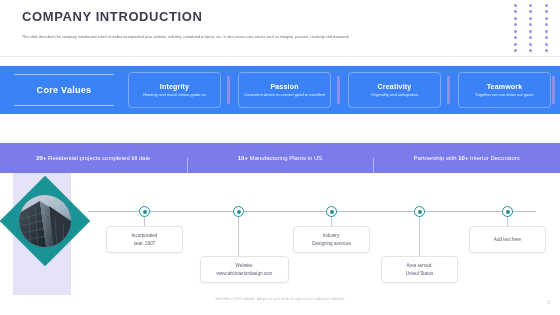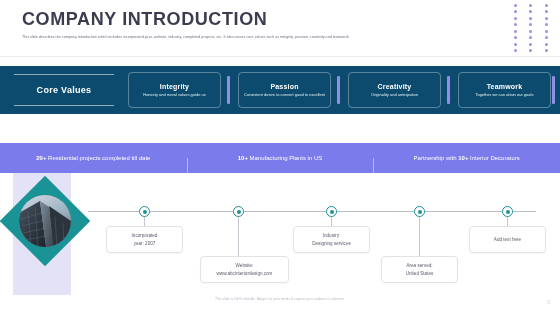--- a/index.html
+++ b/index.html
@@ -29,40 +29,40 @@
     width: 3px; height: 3px;
     background: #6f6fd8;
     border-radius: 50%;
     justify-self: center; align-self: center;
     opacity: .75;
   }
 
   
   .page-title {
     position: absolute; left: 22px; top: 9px;
-    font-size: 18px; font-weight: 700; letter-spacing: .6px;
+    font-size: 13px; font-weight: 700; letter-spacing: .6px;
     color: #3c3c50;
   }
   .page-subtitle {
     position: absolute; left: 22px; top: 35px;
     width: 480px;
     font-size: 3.6px; line-height: 1.5;
     color: #6a6a7c;
     letter-spacing: .05px;
   }
   .header-rule {
     position: absolute; left: 0; top: 56px;
     width: 560px; height: 1px; background: #ececf3;
   }
 
   
   .values-band {
     position: absolute; left: 0; top: 66px;
     width: 560px; height: 48px;
-    background: #0c4a6e;
+    background: #3b82f6;
   }
   .values-band::after {
     content: ""; position: absolute; left: 0; bottom: -2px;
     width: 560px; height: 2px; background: #ffffff;
   }
   .cv-label {
     position: absolute; left: 14px; top: 8px;
     width: 100px; height: 32px;
     display: flex; align-items: center; justify-content: center;
     color: #ffffff; font-size: 9px; font-weight: 700; letter-spacing: .3px;

